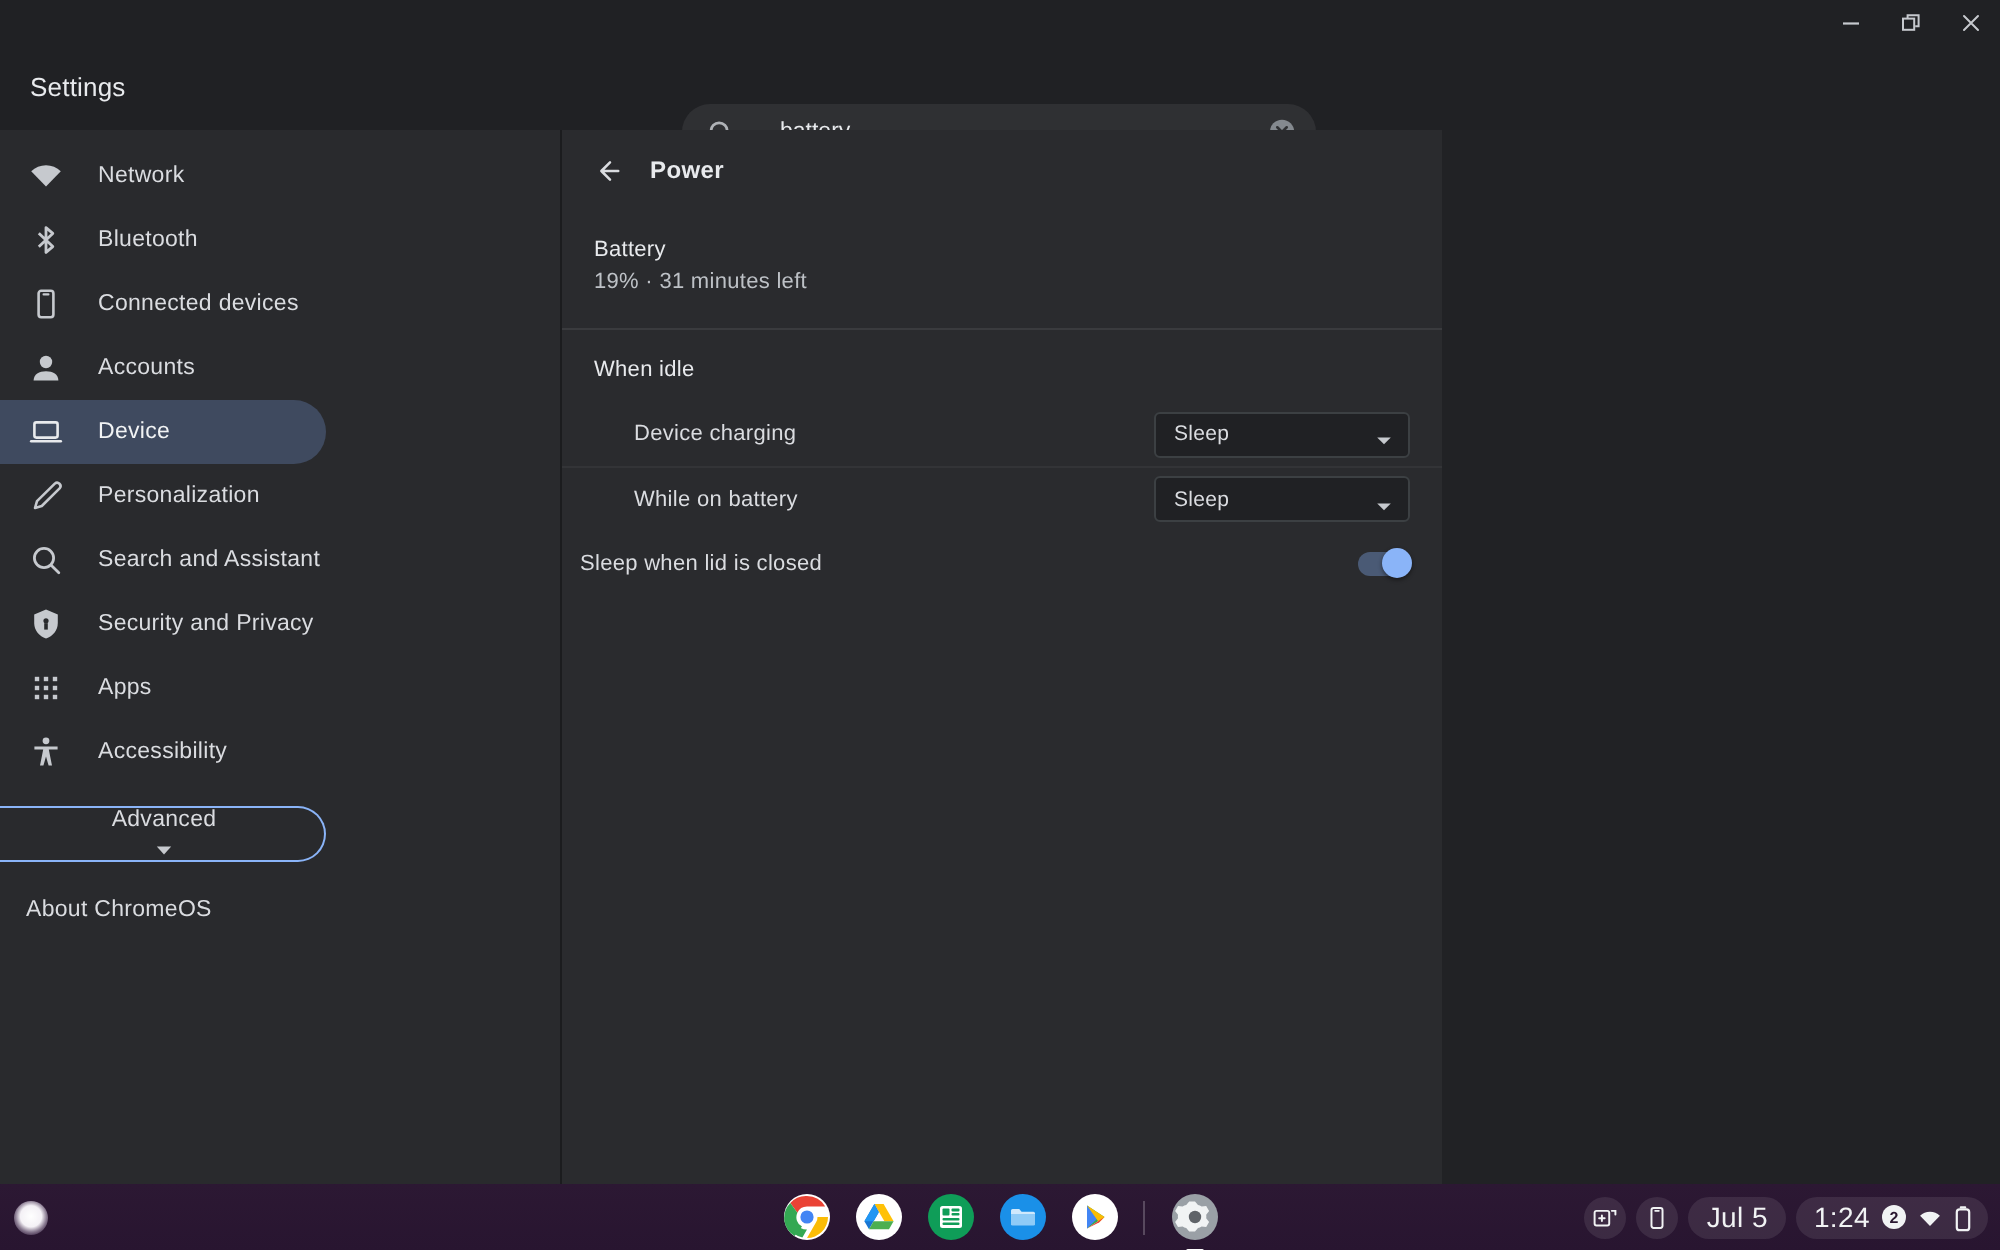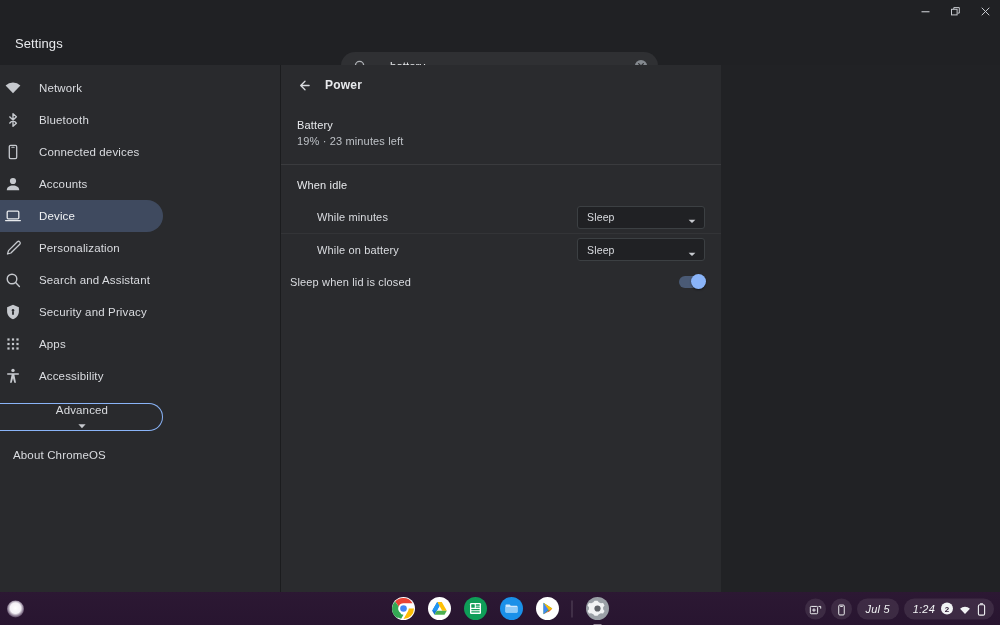--- a/index.html
+++ b/index.html
@@ -115,21 +115,21 @@
     background: #292a2d;
     padding-top: 7px;
   }
 
   .nav-item {
     position: relative;
     display: flex;
     align-items: center;
     height: 32px;
     margin: 0 117px 0 0;
-    padding-left: 4px;
+    padding-left: 14px;
     border-radius: 0 16px 16px 0;
     cursor: default;
   }
   .nav-item + .nav-item { margin-top: 0; align-items: center; }
   .nav-item.selected { background: #3f4a5f; }
 
   .nav-icon {
     width: 18px; height: 18px;
     flex: 0 0 auto;
     display: flex; align-items: center; justify-content: center;
@@ -378,25 +378,24 @@
     border-radius: 11px;
     background: rgba(255,255,255,.09);
     display: flex;
     align-items: center;
     justify-content: center;
     padding: 0 9px;
     cursor: default;
   }
   .tray-pill.icon-only { width: 21px; padding: 0; }
   .tray-text {
-    font-size: 11px;
+    font-size: 14px;
     color: #f1f3f4;
     letter-spacing: .2px;
     white-space: nowrap;
-    font-style: italic;
   }
   .tray-icon { width: 13px; height: 13px; color: #f1f3f4; }
   .clock-pill { gap: 6px; padding: 0 8px 0 9px; }
   .notif-badge {
     width: 12px; height: 12px;
     border-radius: 50%;
     background: #f1f3f4;
     color: #2a1730;
     font-size: 8px;
     display: flex; align-items: center; justify-content: center;
@@ -582,29 +581,29 @@
           <div class="back-btn">
             <svg width="15" height="15" viewBox="0 0 16 16" fill="none" stroke="currentColor" stroke-width="1.35" stroke-linecap="round" stroke-linejoin="round">
               <path d="M9.6 3.4 5 8l4.6 4.6M5 8h9"></path>
             </svg>
           </div>
           <div class="content-title">Power</div>
         </div>
 
         <div class="battery-block">
           <div class="battery-title">Battery</div>
-          <div class="battery-sub">19% · 23 minutes left</div>
+          <div class="battery-sub">19% · 31 minutes left</div>
         </div>
 
         <div class="divider"></div>
 
         <div class="group-title">When idle</div>
 
         <div class="pref-row">
-          <span class="pref-label">While minutes</span>
+          <span class="pref-label">Device charging</span>
           <div class="select">
             <span class="select-value">Sleep</span>
             <span class="select-arrow">
               <svg viewBox="0 0 10 10" fill="currentColor">
                   <path d="M1.6 3.7h6.8L5 7.1z"></path>
                 </svg>
             </span>
           </div>
         </div>
 

